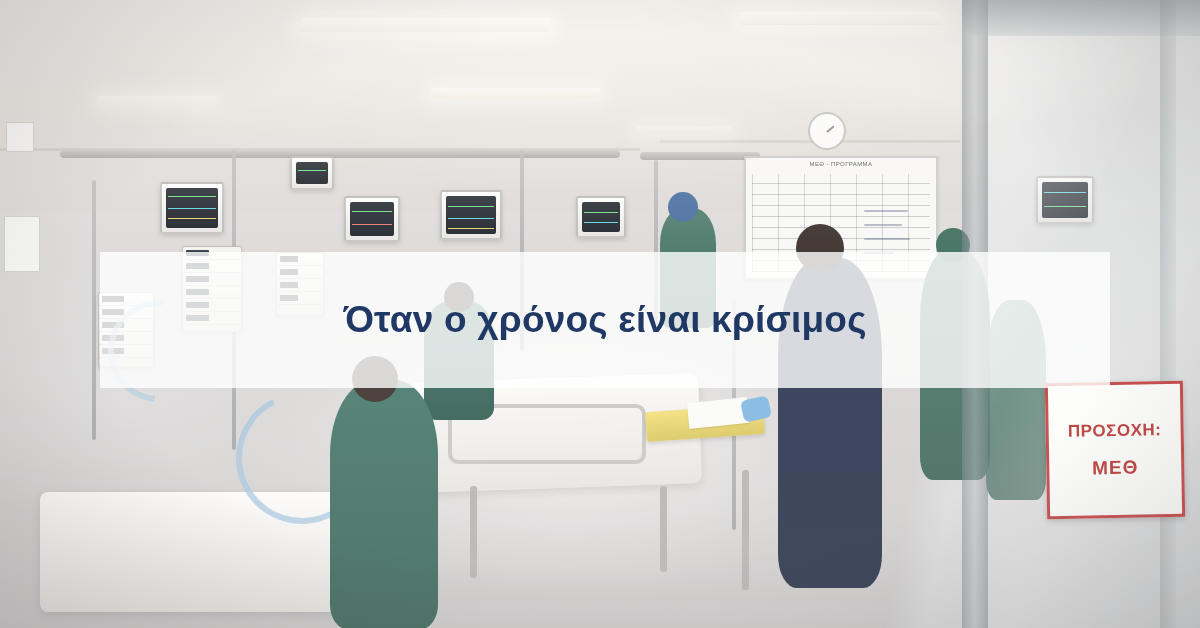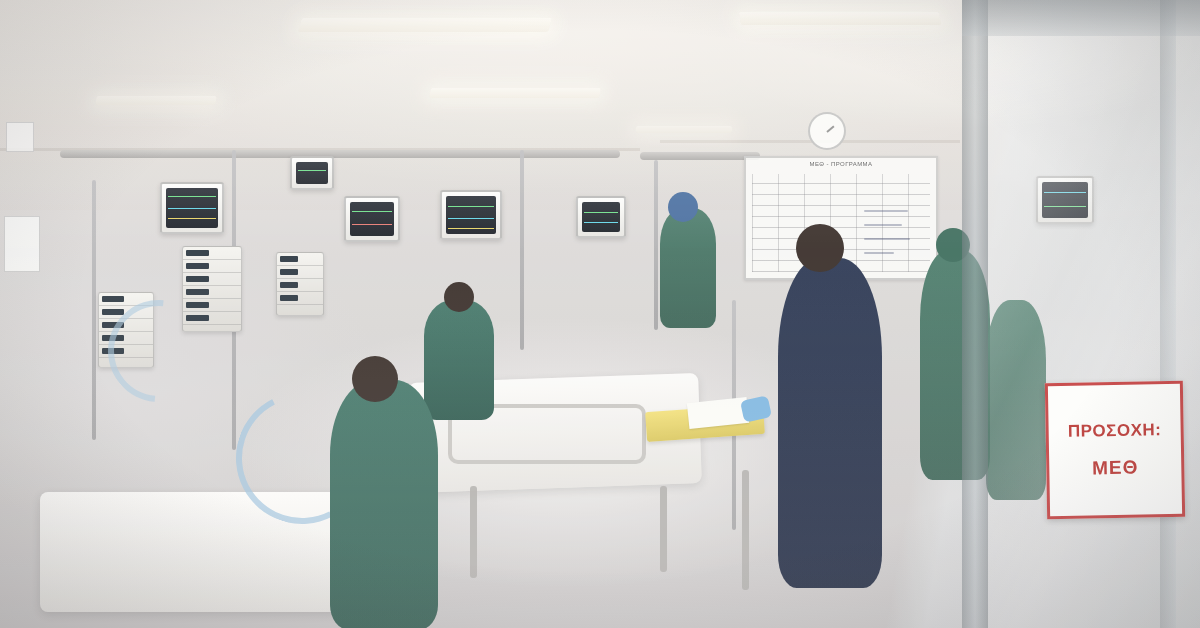--- a/index.html
+++ b/index.html
@@ -461,14 +461,17 @@
   <div class="glass-sheen"></div>
 
   <div class="warning-sign">
     <div class="warning-line1">ΠΡΟΣΟΧΗ:</div>
     <div class="warning-line2">ΜΕΘ</div>
   </div>
 
   <div class="haze"></div>
   <div class="vignette"></div>
 
+  <div class="caption-band">
+    <div class="caption-text">Όταν ο χρόνος είναι κρίσιμος</div>
+  </div>
 
 </div>
 
 </body></html>

